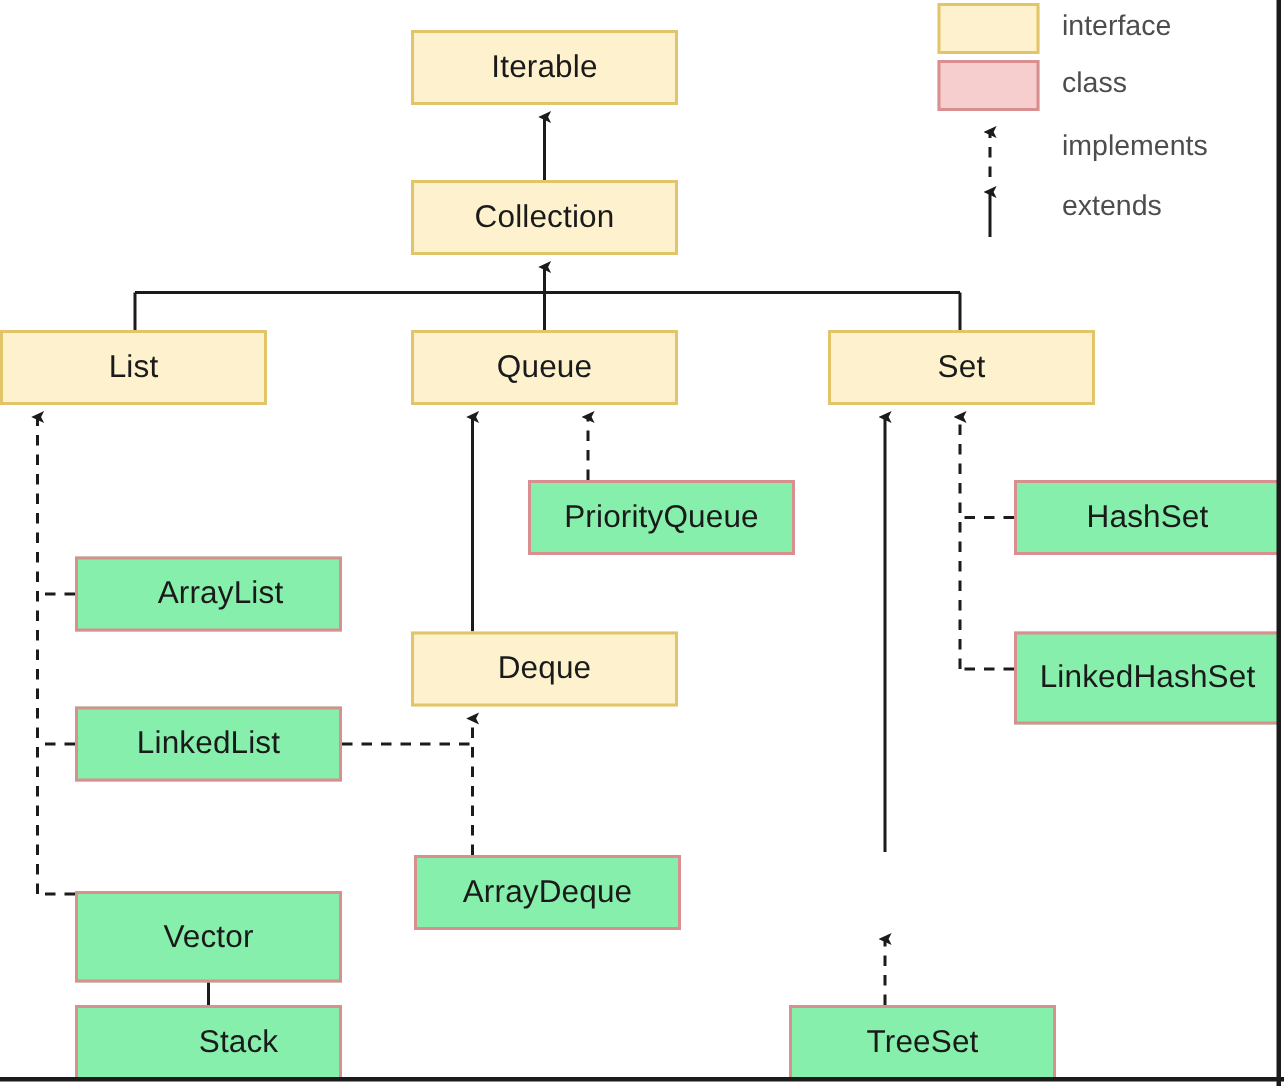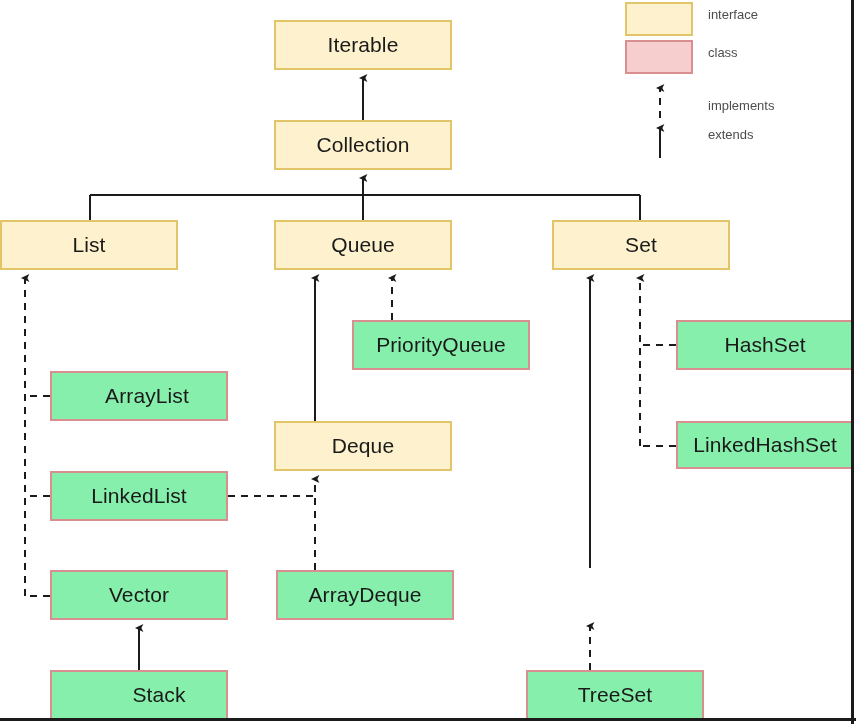--- a/index.html
+++ b/index.html
@@ -56,21 +56,21 @@
   .legend-swatch.iface {
     background: #fdf2cd;
     border-color: #e2c469;
   }
   .legend-swatch.klass {
     background: #f6cecd;
     border-color: #d98f8f;
   }
   .legend-label {
     position: absolute;
-    font-size: 13px;
+    font-size: 19px;
     color: #4d4d4d;
     white-space: nowrap;
     z-index: 3;
   }
   .frame-edge {
     position: absolute;
     background: #1b1b1b;
     z-index: 5;
   }
   #frame-right {
@@ -160,44 +160,44 @@
   </div>
   <div class="node klass" style="left:676px; top:320px; width:178px; height:50px;">
     <span>HashSet</span>
   </div>
   <div class="node klass" style="left:50px; top:371px; width:178px; height:50px;padding-left:16px;">
     <span>ArrayList</span>
   </div>
   <div class="node iface" style="left:274px; top:421px; width:178px; height:50px;">
     <span>Deque</span>
   </div>
-  <div class="node klass" style="left:676px; top:421px; width:178px; height:48px;">
+  <div class="node klass" style="left:676px; top:421px; width:178px; height:62px;">
     <span>LinkedHashSet</span>
   </div>
   <div class="node klass" style="left:50px; top:471px; width:178px; height:50px;">
     <span>LinkedList</span>
   </div>
-  <div class="node klass" style="left:50px; top:570px; width:178px; height:50px;">
+  <div class="node klass" style="left:50px; top:594px; width:178px; height:61px;">
     <span>Vector</span>
   </div>
   <div class="node klass" style="left:276px; top:570px; width:178px; height:50px;">
     <span>ArrayDeque</span>
   </div>
   <div class="node klass" style="left:50px; top:670px; width:178px; height:50px;padding-left:40px;">
     <span>Stack</span>
   </div>
   <div class="node klass" style="left:526px; top:670px; width:178px; height:50px;">
     <span>TreeSet</span>
   </div>
 
   <div class="legend-swatch iface" style="left:625px; top:2px; width:68px; height:34px;"></div>
   <div class="legend-label" style="left:708px; top:7px;">interface</div>
 
   <div class="legend-swatch klass" style="left:625px; top:40px; width:68px; height:34px;"></div>
   <div class="legend-label" style="left:708px; top:45px;text-align:right;">class</div>
 
-  <div class="legend-label" style="left:708px; top:98px;text-align:right;">implements</div>
+  <div class="legend-label" style="left:708px; top:87px;text-align:right;">implements</div>
   <div class="legend-label" style="left:708px; top:127px;">extends</div>
 
   <div class="frame-edge" id="frame-right"></div>
   <div class="frame-edge" id="frame-bottom"></div>
 
 </div>
 
 </body></html>

